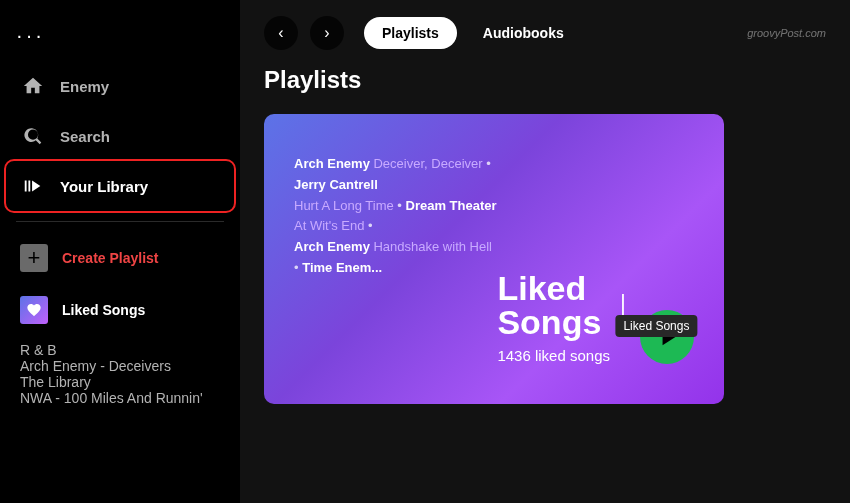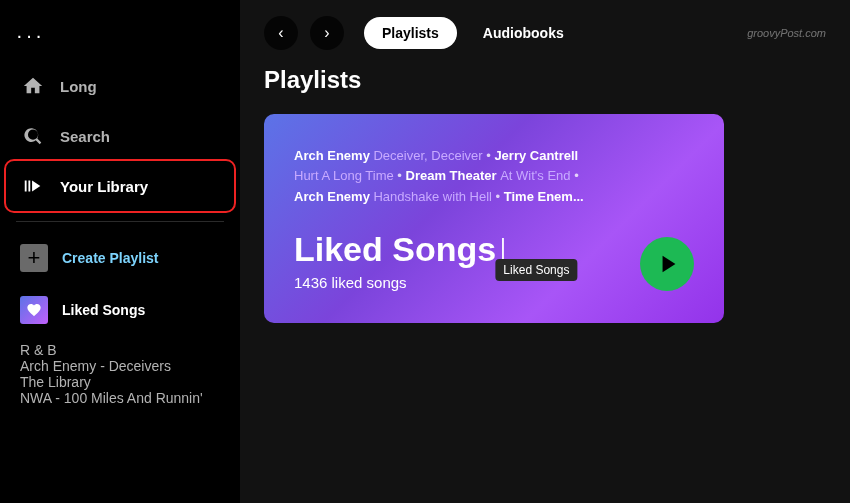--- a/index.html
+++ b/index.html
@@ -206,26 +206,26 @@
     .section-title {
       font-size: 24px;
       font-weight: 700;
       margin-bottom: 20px;
       color: #fff;
     }
 
     
     .liked-card {
       width: 460px;
-      height: 209px;
+      height: 290px;
       background: linear-gradient(135deg, #5c73e7 0%, #7b44db 40%, #a855f7 70%, #9333ea 100%);
       border-radius: 10px;
-      padding: 32px 30px;
-      display: flex;
-      flex-direction: column;
+      padding: 40px 30px;
+      display: flex;
+      flex-direction: row;
       justify-content: flex-end;
       position: relative;
       overflow: hidden;
     }
 
     .card-tracks-text {
       font-size: 13px;
       color: rgba(255,255,255,0.75);
       line-height: 1.6;
       margin-bottom: 24px;
@@ -323,21 +323,21 @@
   <div class="sidebar-dots">···</div>
 
   <div class="sidebar-nav">
 
     <div class="nav-item">
       <span class="nav-icon">
         <svg width="22" height="22" viewBox="0 0 24 24" fill="#b3b3b3">
           <path d="M10 20v-6h4v6h5v-8h3L12 3 2 12h3v8z"></path>
         </svg>
       </span>
-      <span>Long</span>
+      <span>Enemy</span>
     </div>
 
     <div class="nav-item">
       <span class="nav-icon">
         <svg width="22" height="22" viewBox="0 0 24 24" fill="#b3b3b3">
           <path d="M21 19l-4.35-4.35A7.5 7.5 0 1 0 15 16.65L19.35 21 21 19zm-9-3a5.5 5.5 0 1 1 0-11 5.5 5.5 0 0 1 0 11z"></path>
         </svg>
       </span>
       <span>Search</span>
     </div>
@@ -351,21 +351,21 @@
       <span style="font-weight:700; color:#fff;">Your Library</span>
     </div>
   </div>
 
   <div class="sidebar-divider"></div>
 
   <div class="sidebar-actions">
 
     <div class="action-item create">
       <span class="create-icon">+</span>
-      <span style="color:#7dd3fc; font-size:14px; font-weight:600;">Create Playlist</span>
+      <span style="color:#ef4444; font-size:14px; font-weight:600;">Create Playlist</span>
     </div>
 
     <div class="action-item liked">
       <span class="liked-icon">
         <svg viewBox="0 0 24 24">
             <path d="M12 21.35l-1.45-1.32C5.4 15.36 2 12.28 2 8.5 2 5.42 4.42 3 7.5 3c1.74 0 3.41.81 4.5 2.09C13.09 3.81 14.76 3 16.5 3 19.58 3 22 5.42 22 8.5c0 3.78-3.4 6.86-8.55 11.54L12 21.35z"></path>
           </svg>
       </span>
       <span style="font-size:14px; font-weight:600;">Liked Songs</span>
     </div>

